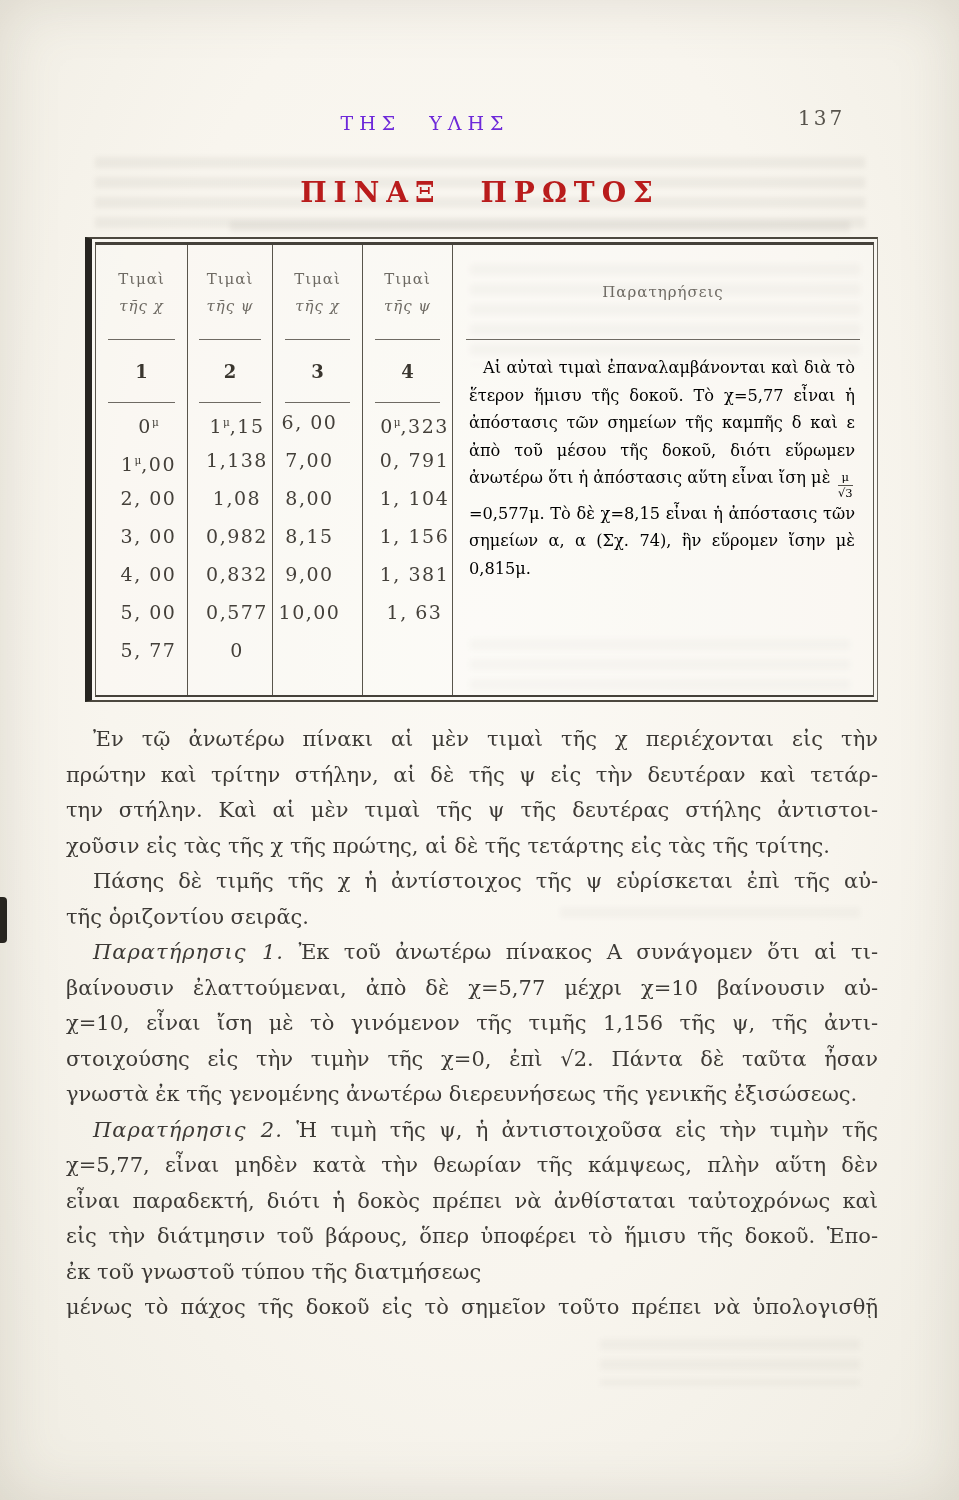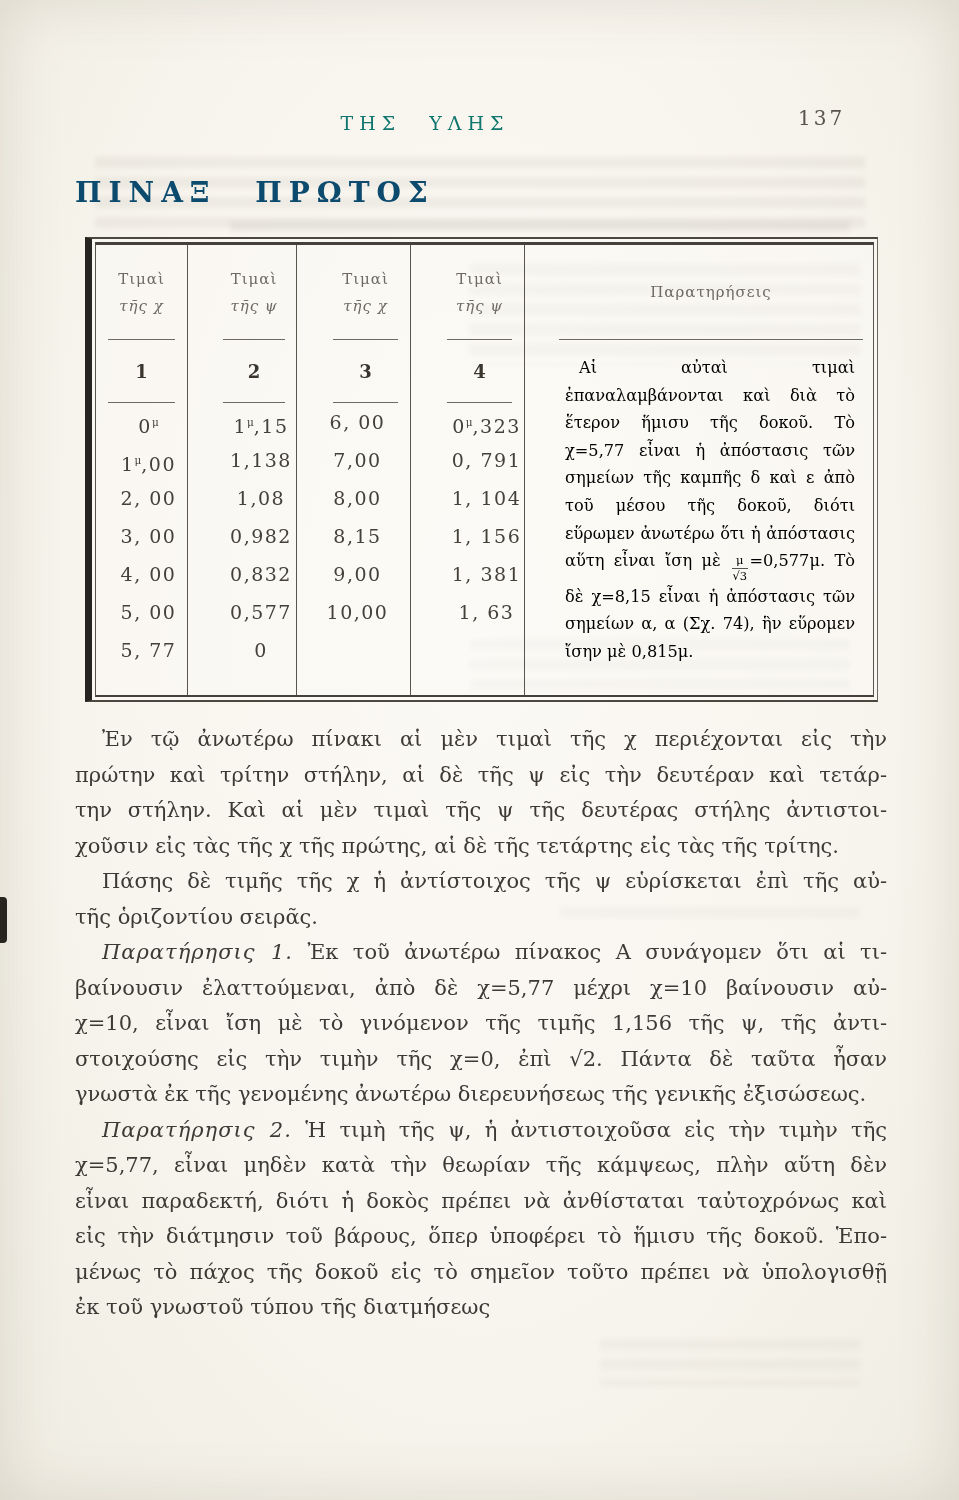--- a/index.html
+++ b/index.html
@@ -4,37 +4,37 @@
 <style>
   html,body{margin:0;padding:0;}
   body{
     width:959px;height:1500px;position:relative;overflow:hidden;
     background:radial-gradient(ellipse at 50% 42%, #fbf9f4 0%, #f8f5ee 55%, #efece2 100%);
     font-family:"DejaVu Serif", serif;color:#3d3a36;
   }
   
   .running-head{
     position:absolute;top:112px;left:75px;width:700px;text-align:center;
-    font-size:19px;letter-spacing:6px;word-spacing:16px;color:#0f766e;
+    font-size:19px;letter-spacing:6px;word-spacing:16px;color:#6d28d9;
   }
   .page-number{position:absolute;top:106px;left:798px;font-size:20px;letter-spacing:3px;color:#57534c;}
   .page-title{
-    position:absolute;top:176px;left:75px;width:810px;
-    font-size:28px;font-weight:bold;letter-spacing:7px;word-spacing:22px;color:#0c4a6e;
+    position:absolute;top:176px;left:75px;width:810px;text-align:center;
+    font-size:28px;font-weight:bold;letter-spacing:7px;word-spacing:22px;color:#b91c1c;
   }
   
   .tbl-outer{
     position:absolute;left:85px;top:237px;width:793px;height:465px;box-sizing:border-box;
     border:1px solid #6b675f;border-left:7px solid #262420;border-top:2px solid #4c483f;
     border-bottom:2px solid #4c483f;padding:3px;background:rgba(255,255,255,0.25);
   }
   .tbl-inner{
     width:100%;height:100%;box-sizing:border-box;
     border:1px solid #59554c;border-top:3px solid #45413a;border-bottom:2px solid #45413a;
-    display:grid;grid-template-columns:92px 85px 90px 90px 1fr;gap:24px;
+    display:grid;grid-template-columns:92px 85px 90px 90px 1fr;
   }
   .tcol{box-sizing:border-box;border-right:1px solid #59554c;display:flex;flex-direction:column;}
   .tcol.last{border-right:none;}
   .thead{
     height:94px;display:flex;flex-direction:column;justify-content:center;align-items:center;gap:9px;
     color:#6e6a63;font-size:15px;letter-spacing:1px;
   }
   .thead .sub{font-style:italic;}
   .hrule{border-top:1px solid #6e6a63;width:74%;margin:0 auto;}
   .hrule.wide{width:94%;}
@@ -44,21 +44,21 @@
   .tcol.c3 .cell{padding-left:0;padding-right:16px;text-align:center;}
   .cell sup{font-size:0.55em;vertical-align:super;letter-spacing:0;}
   .remarks{
     padding:14px 18px 0 16px;font-size:16.2px;line-height:27.6px;text-align:justify;
     color:#000000;text-indent:14px;
   }
   .frac{display:inline-block;vertical-align:-14px;text-align:center;line-height:1;text-indent:0;margin:0 2px;}
   .frac .num{display:block;font-size:11.5px;padding:0 4px 2px;border-bottom:1px solid #57534c;}
   .frac .den{display:block;font-size:11.5px;padding-top:2px;}
   
-  .bodytext{position:absolute;left:75px;top:722px;width:812px;}
+  .bodytext{position:absolute;left:66px;top:722px;width:812px;}
   .bl{height:35.5px;line-height:35.5px;font-size:21px;text-align:justify;text-align-last:justify;
       white-space:nowrap;color:#3d3a36;}
   .bl.end{text-align-last:left;}
   .bl.ind{padding-left:27px;}
   .bl i{letter-spacing:1px;}
   
   .ghost{position:absolute;filter:blur(2.5px);opacity:.55;pointer-events:none;
     background:repeating-linear-gradient(180deg, rgba(0,0,0,0) 0 9px, rgba(110,104,92,0.14) 9px 20px);}
   .ink-mark{position:absolute;left:0;top:897px;width:7px;height:46px;background:#211f1c;border-radius:0 4px 4px 0;}
   .vignette{position:absolute;inset:0;pointer-events:none;
@@ -174,17 +174,17 @@
   <div class="bl end ind0" style="text-align-last:left;"><span>τῆς ὁριζοντίου σειρᾶς.</span></div>
   <div class="bl ind"><i>Παρατήρησις 1.</i> <span>Ἐκ τοῦ ἀνωτέρω πίνακος Α συνάγομεν ὅτι αἱ τι-</span></div>
   <div class="bl"><span>βαίνουσιν ἐλαττούμεναι, ἀπὸ δὲ χ=5,77 μέχρι χ=10 βαίνουσιν αὐ-</span></div>
   <div class="bl"><span>χ=10, εἶναι ἴση μὲ τὸ γινόμενον τῆς τιμῆς 1,156 τῆς ψ, τῆς ἀντι-</span></div>
   <div class="bl"><span>στοιχούσης εἰς τὴν τιμὴν τῆς χ=0, ἐπὶ √2. Πάντα δὲ ταῦτα ἦσαν</span></div>
   <div class="bl end"><span>γνωστὰ ἐκ τῆς γενομένης ἀνωτέρω διερευνήσεως τῆς γενικῆς ἐξισώσεως.</span></div>
   <div class="bl ind"><i>Παρατήρησις 2.</i> <span>Ἡ τιμὴ τῆς ψ, ἡ ἀντιστοιχοῦσα εἰς τὴν τιμὴν τῆς</span></div>
   <div class="bl"><span>χ=5,77, εἶναι μηδὲν κατὰ τὴν θεωρίαν τῆς κάμψεως, πλὴν αὕτη δὲν</span></div>
   <div class="bl"><span>εἶναι παραδεκτή, διότι ἡ δοκὸς πρέπει νὰ ἀνθίσταται ταὐτοχρόνως καὶ</span></div>
   <div class="bl"><span>εἰς τὴν διάτμησιν τοῦ βάρους, ὅπερ ὑποφέρει τὸ ἥμισυ τῆς δοκοῦ. Ἑπο-</span></div>
+  <div class="bl end"><span>ἐκ τοῦ γνωστοῦ τύπου τῆς διατμήσεως</span></div>
   <div class="bl"><span>μένως τὸ πάχος τῆς δοκοῦ εἰς τὸ σημεῖον τοῦτο πρέπει νὰ ὑπολογισθῇ</span></div>
-  <div class="bl end"><span>ἐκ τοῦ γνωστοῦ τύπου τῆς διατμήσεως</span></div>
 </div>
 
 <div class="vignette"></div>
 
 </body></html>

